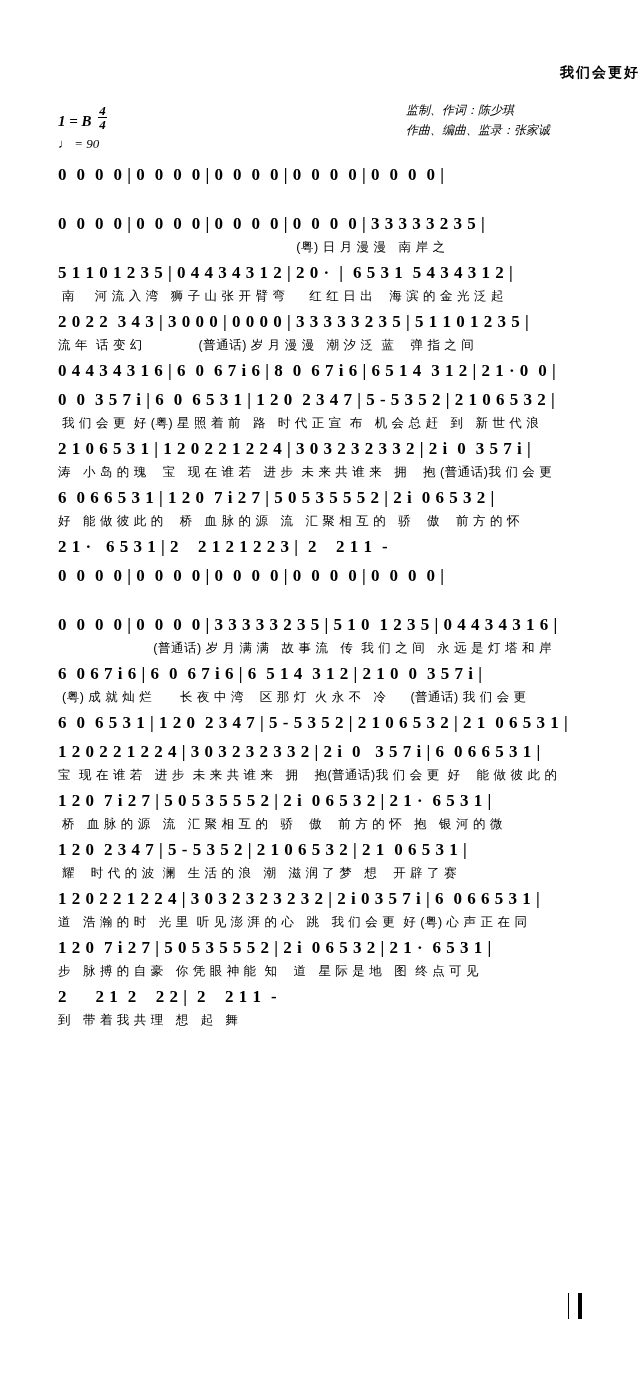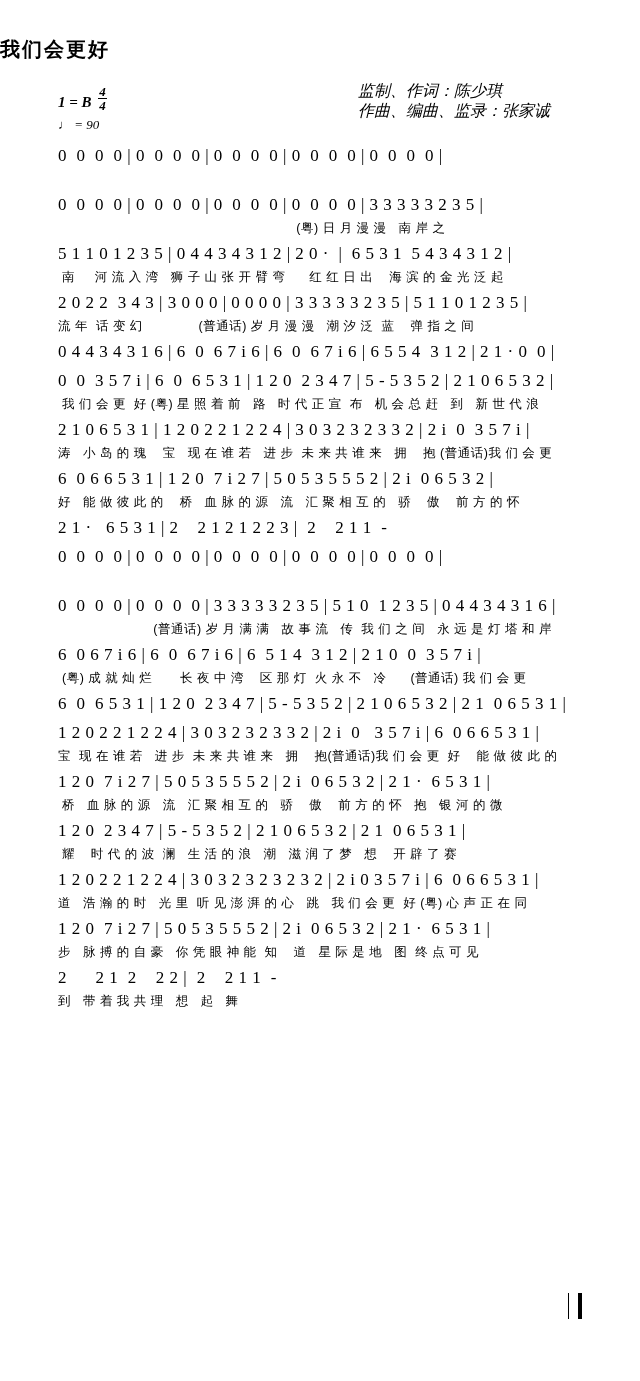--- a/index.html
+++ b/index.html
@@ -9,25 +9,25 @@
     font-family:"Liberation Serif", serif;
     color:#000;
   }
   .sheet{
     position:relative;
     width:640px;
     height:1381px;
     overflow:hidden;
   }
   .title{
-    text-align:left;
-    font-size:20px;
+    text-align:right;
+    font-size:14px;
     font-weight:bold;
     letter-spacing:2px;
-    padding-top:36px;
+    padding-top:64px;
     font-family:"Liberation Serif", serif;
   }
   .headinfo{
     position:relative;
     height:56px;
     margin-top:22px;
     font-style:italic;
   }
   .keysig{
     position:absolute;
@@ -47,36 +47,36 @@
   .keysig .frac .num{display:block;border-bottom:1.4px solid #000;padding:0 1px;}
   .keysig .frac .den{display:block;padding:0 1px;}
   .tempo{
     position:absolute;
     left:58px; top:32px;
     font-size:13px;
   }
   .credits{
     position:absolute;
     right:90px; top:-4px;
-    font-size:16px;
+    font-size:12px;
     line-height:20px;
     text-align:left;
     white-space:nowrap;
   }
   .music{
     margin-top:2px;
     padding:0 58px 0 58px;
   }
   .system{
     margin-bottom:3px;
   }
   .notes{
     font-family:"Liberation Serif", serif;
     font-size:17px;
-    font-weight:normal;
+    font-weight:bold;
     letter-spacing:0.5px;
     white-space:pre;
     line-height:26px;
     height:26px;
     overflow:hidden;
   }
   .lyrics{
     font-size:12.5px;
     letter-spacing:0.5px;
     white-space:pre;
@@ -129,21 +129,21 @@
     </div>
     <div class="system">
       <div class="notes">5 1 1 0 1 2 3 5 | 0 4 4 3 4 3 1 2 | 2 0 ·  |  6 5 3 1  5 4 3 4 3 1 2 |</div>
       <div class="lyrics"> 南     河 流 入 湾   狮 子 山 张 开 臂 弯      红 红 日 出    海 滨 的 金 光 泛 起</div>
     </div>
     <div class="system">
       <div class="notes">2 0 2 2  3 4 3 | 3 0 0 0 | 0 0 0 0 | 3 3 3 3 3 2 3 5 | 5 1 1 0 1 2 3 5 |</div>
       <div class="lyrics">流 年  话 变 幻              (普通话) 岁 月 漫 漫   潮 汐 泛  蓝    弹 指 之 间</div>
     </div>
     <div class="system">
-      <div class="notes">0 4 4 3 4 3 1 6 | 6  0  6 7 i 6 | 6  0  6 7 i 6 | 6 5 5 4  3 1 2 | 2 1 · 0  0 |</div>
+      <div class="notes">0 4 4 3 4 3 1 6 | 6  0  6 7 i 6 | 8  0  6 7 i 6 | 6 5 1 4  3 1 2 | 2 1 · 0  0 |</div>
     </div>
     <div class="system">
       <div class="notes">0  0  3 5 7 i | 6  0  6 5 3 1 | 1 2 0  2 3 4 7 | 5 - 5 3 5 2 | 2 1 0 6 5 3 2 |</div>
       <div class="lyrics"> 我 们 会 更  好 (粤) 星 照 着 前   路   时 代 正 宣  布   机 会 总 赶   到   新 世 代 浪</div>
     </div>
     <div class="system">
       <div class="notes">2 1 0 6 5 3 1 | 1 2 0 2 2 1 2 2 4 | 3 0 3 2 3 2 3 3 2 | 2 i  0  3 5 7 i |</div>
       <div class="lyrics">涛   小 岛 的 瑰    宝   现 在 谁 若   进 步  未 来 共 谁 来   拥    抱 (普通话)我 们 会 更</div>
     </div>
     <div class="system">

